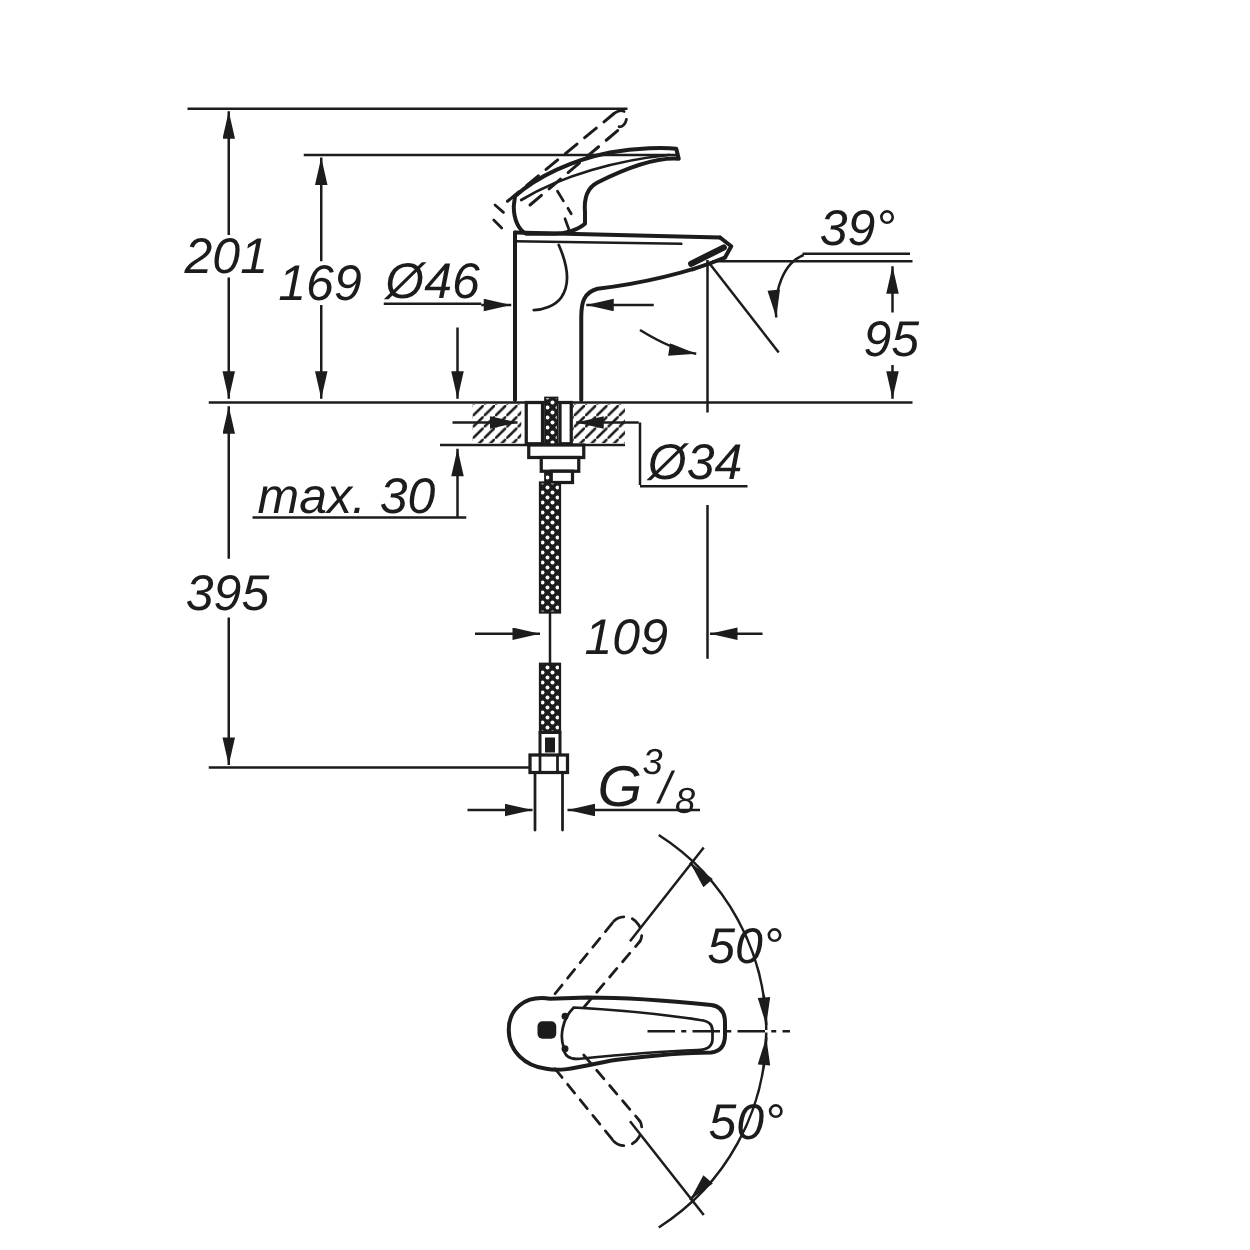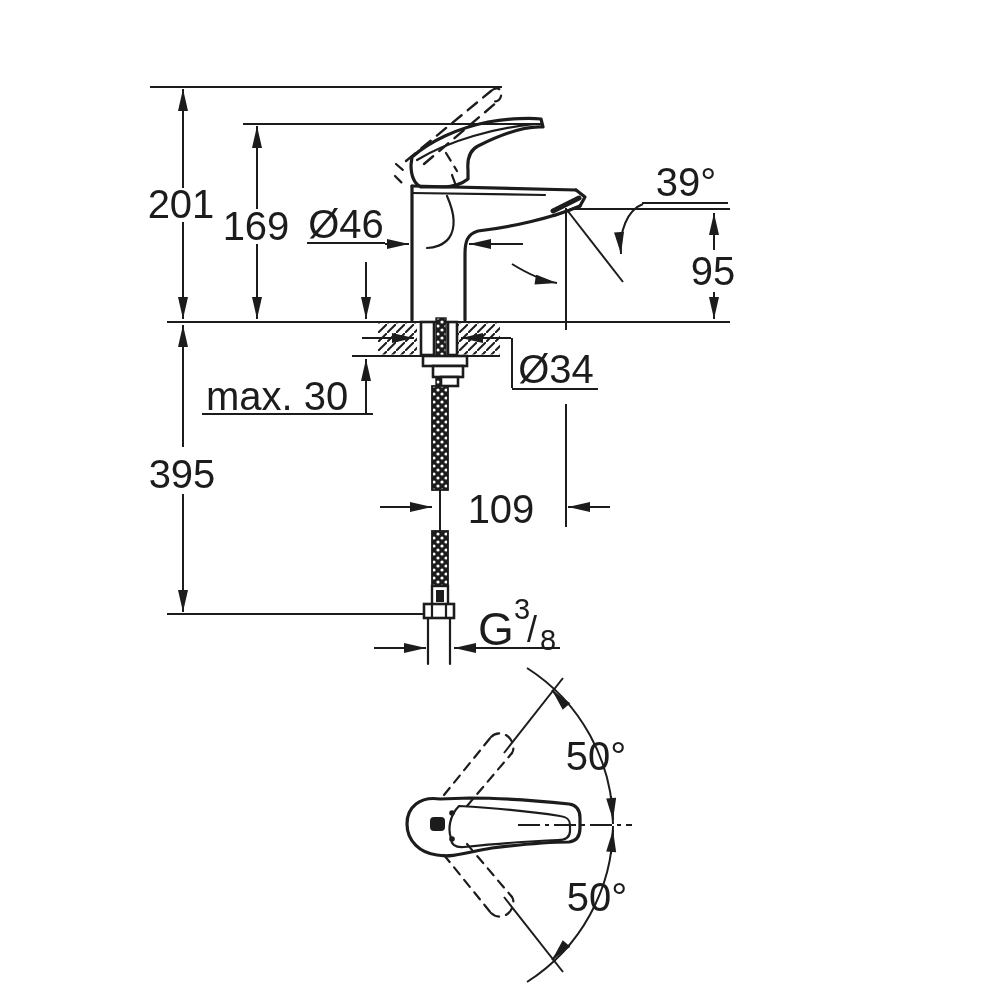--- a/index.html
+++ b/index.html
@@ -1,17 +1,17 @@
 <!DOCTYPE html>
 <html style="--ink: #1c1c1c; --paper: #ffffff;"><head>
 <meta charset="utf-8">
 <style>
   :root{ --ink:#1c1c1c; --paper:#ffffff; }
   html,body{margin:0;padding:0;background:var(--paper);}
-  .stage{width:1000px;height:1000px;background:var(--paper);position:relative;overflow:hidden;}
+  .stage{width:1000px;height:1000px;background:var(--paper);position:relative;overflow:hidden;font-style:italic;}
   svg{display:block;}
   text{font-family:"Liberation Sans","DejaVu Sans",sans-serif;fill:var(--ink);}
   .dim{font-size:40px;}
   .dim-big{font-size:46px;}
   .dim-sm{font-size:29px;}
   .dim-sl{font-size:36px;}
   .obj{stroke:var(--ink);stroke-width:3.2;fill:none;stroke-linecap:round;stroke-linejoin:round;}
   .obj-thin{stroke:var(--ink);stroke-width:2.2;fill:none;stroke-linecap:round;stroke-linejoin:round;}
   .dline{stroke:var(--ink);stroke-width:2;fill:none;}
   .dash{stroke:var(--ink);stroke-width:2.4;fill:none;stroke-dasharray:12 8;stroke-linecap:round;}

